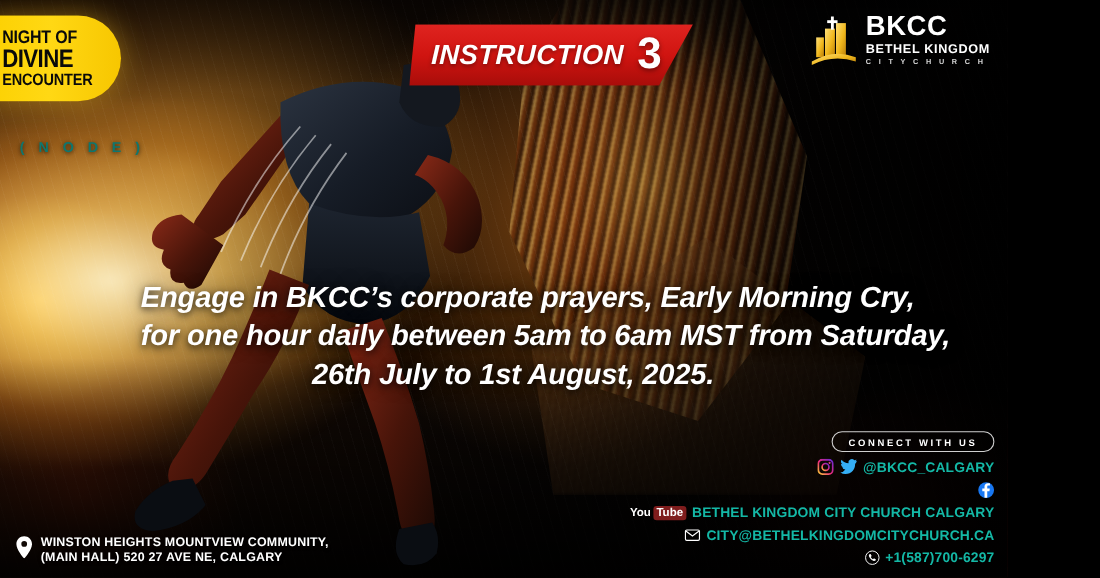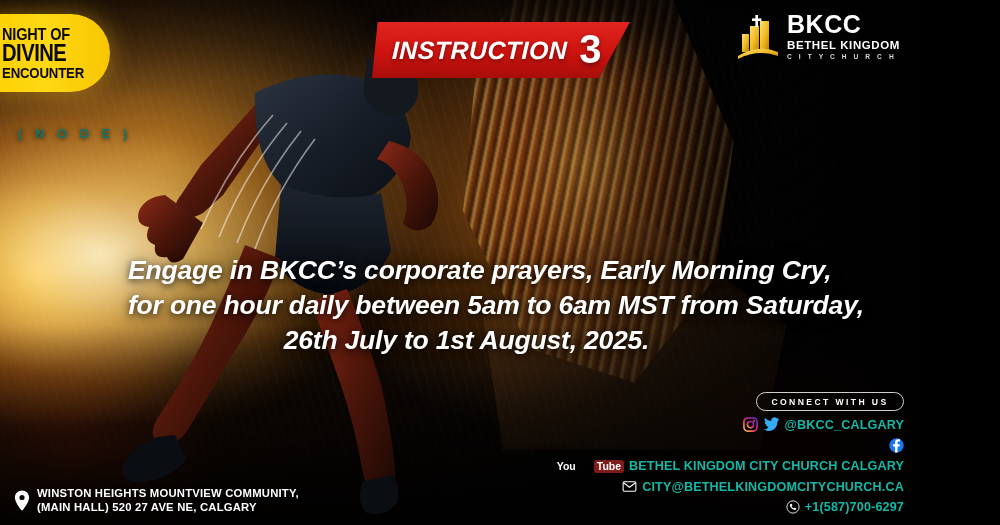--- a/index.html
+++ b/index.html
@@ -169,31 +169,31 @@
     display:flex; align-items:center; justify-content:flex-end;
     gap:5px; margin-top:6px;
   }
   .connect-row .ctext {
     color:#14b8a6; font-size:12.6px; font-weight:bold; letter-spacing:.15px;
     white-space:nowrap;
   }
   .ic { flex:0 0 auto; display:block; }
 
   
-  .yt { display:flex; align-items:center; gap:18px;text-align:right; }
+  .yt { display:flex; align-items:center; gap:2px;text-align:right; }
   .yt-you { color:#fff; font-size:10.5px; font-weight:bold; }
   .yt-tube {
     background:#7f1d1d; color:#fff; font-size:10.5px; font-weight:bold;
     border-radius:3px; padding:0 3px; line-height:13px;
   }
 
   
   .address {
     position:absolute; left:14px; bottom:12px;
-    display:flex; align-items:center; gap:7px;
+    display:flex; gap:7px;
   }
   .address-lines { display:flex; flex-direction:column; gap:2px; }
   .address-line {
     color:#fff; font-size:11.3px; font-weight:bold; letter-spacing:.2px;
     white-space:nowrap;
     text-shadow:0 1px 3px rgba(0,0,0,.8);
   }
 </style>
 </head>
 <body>

